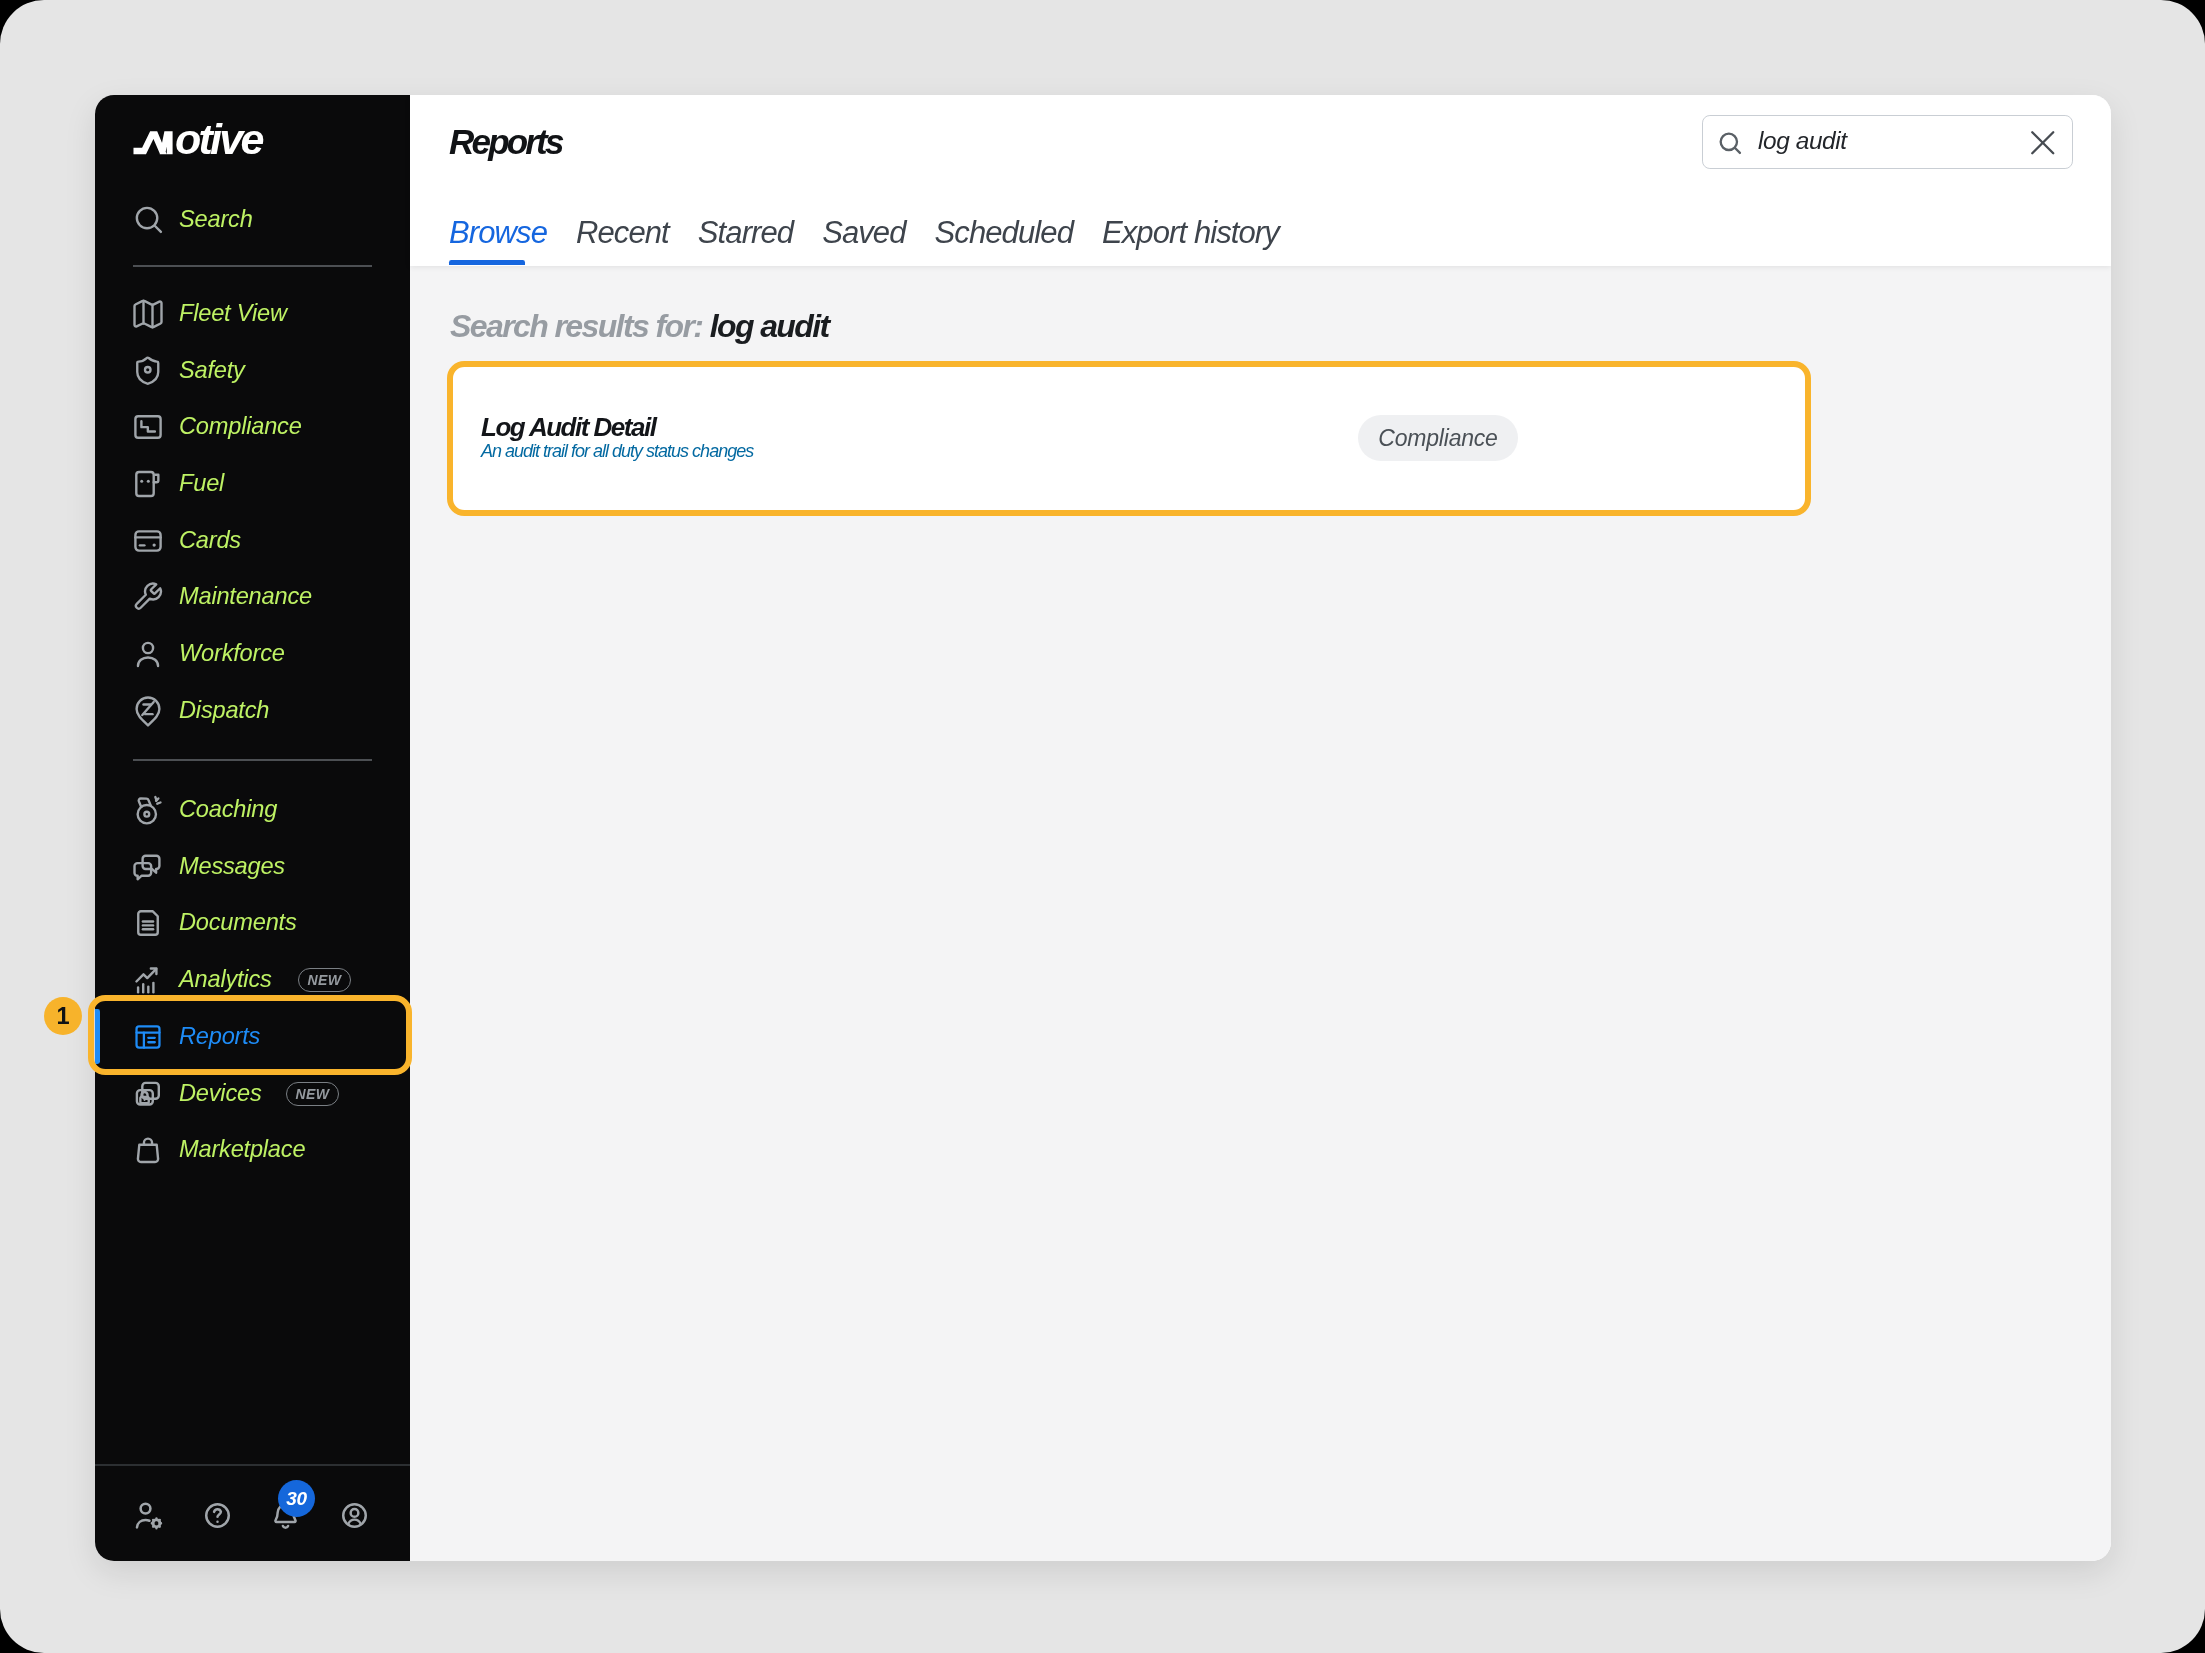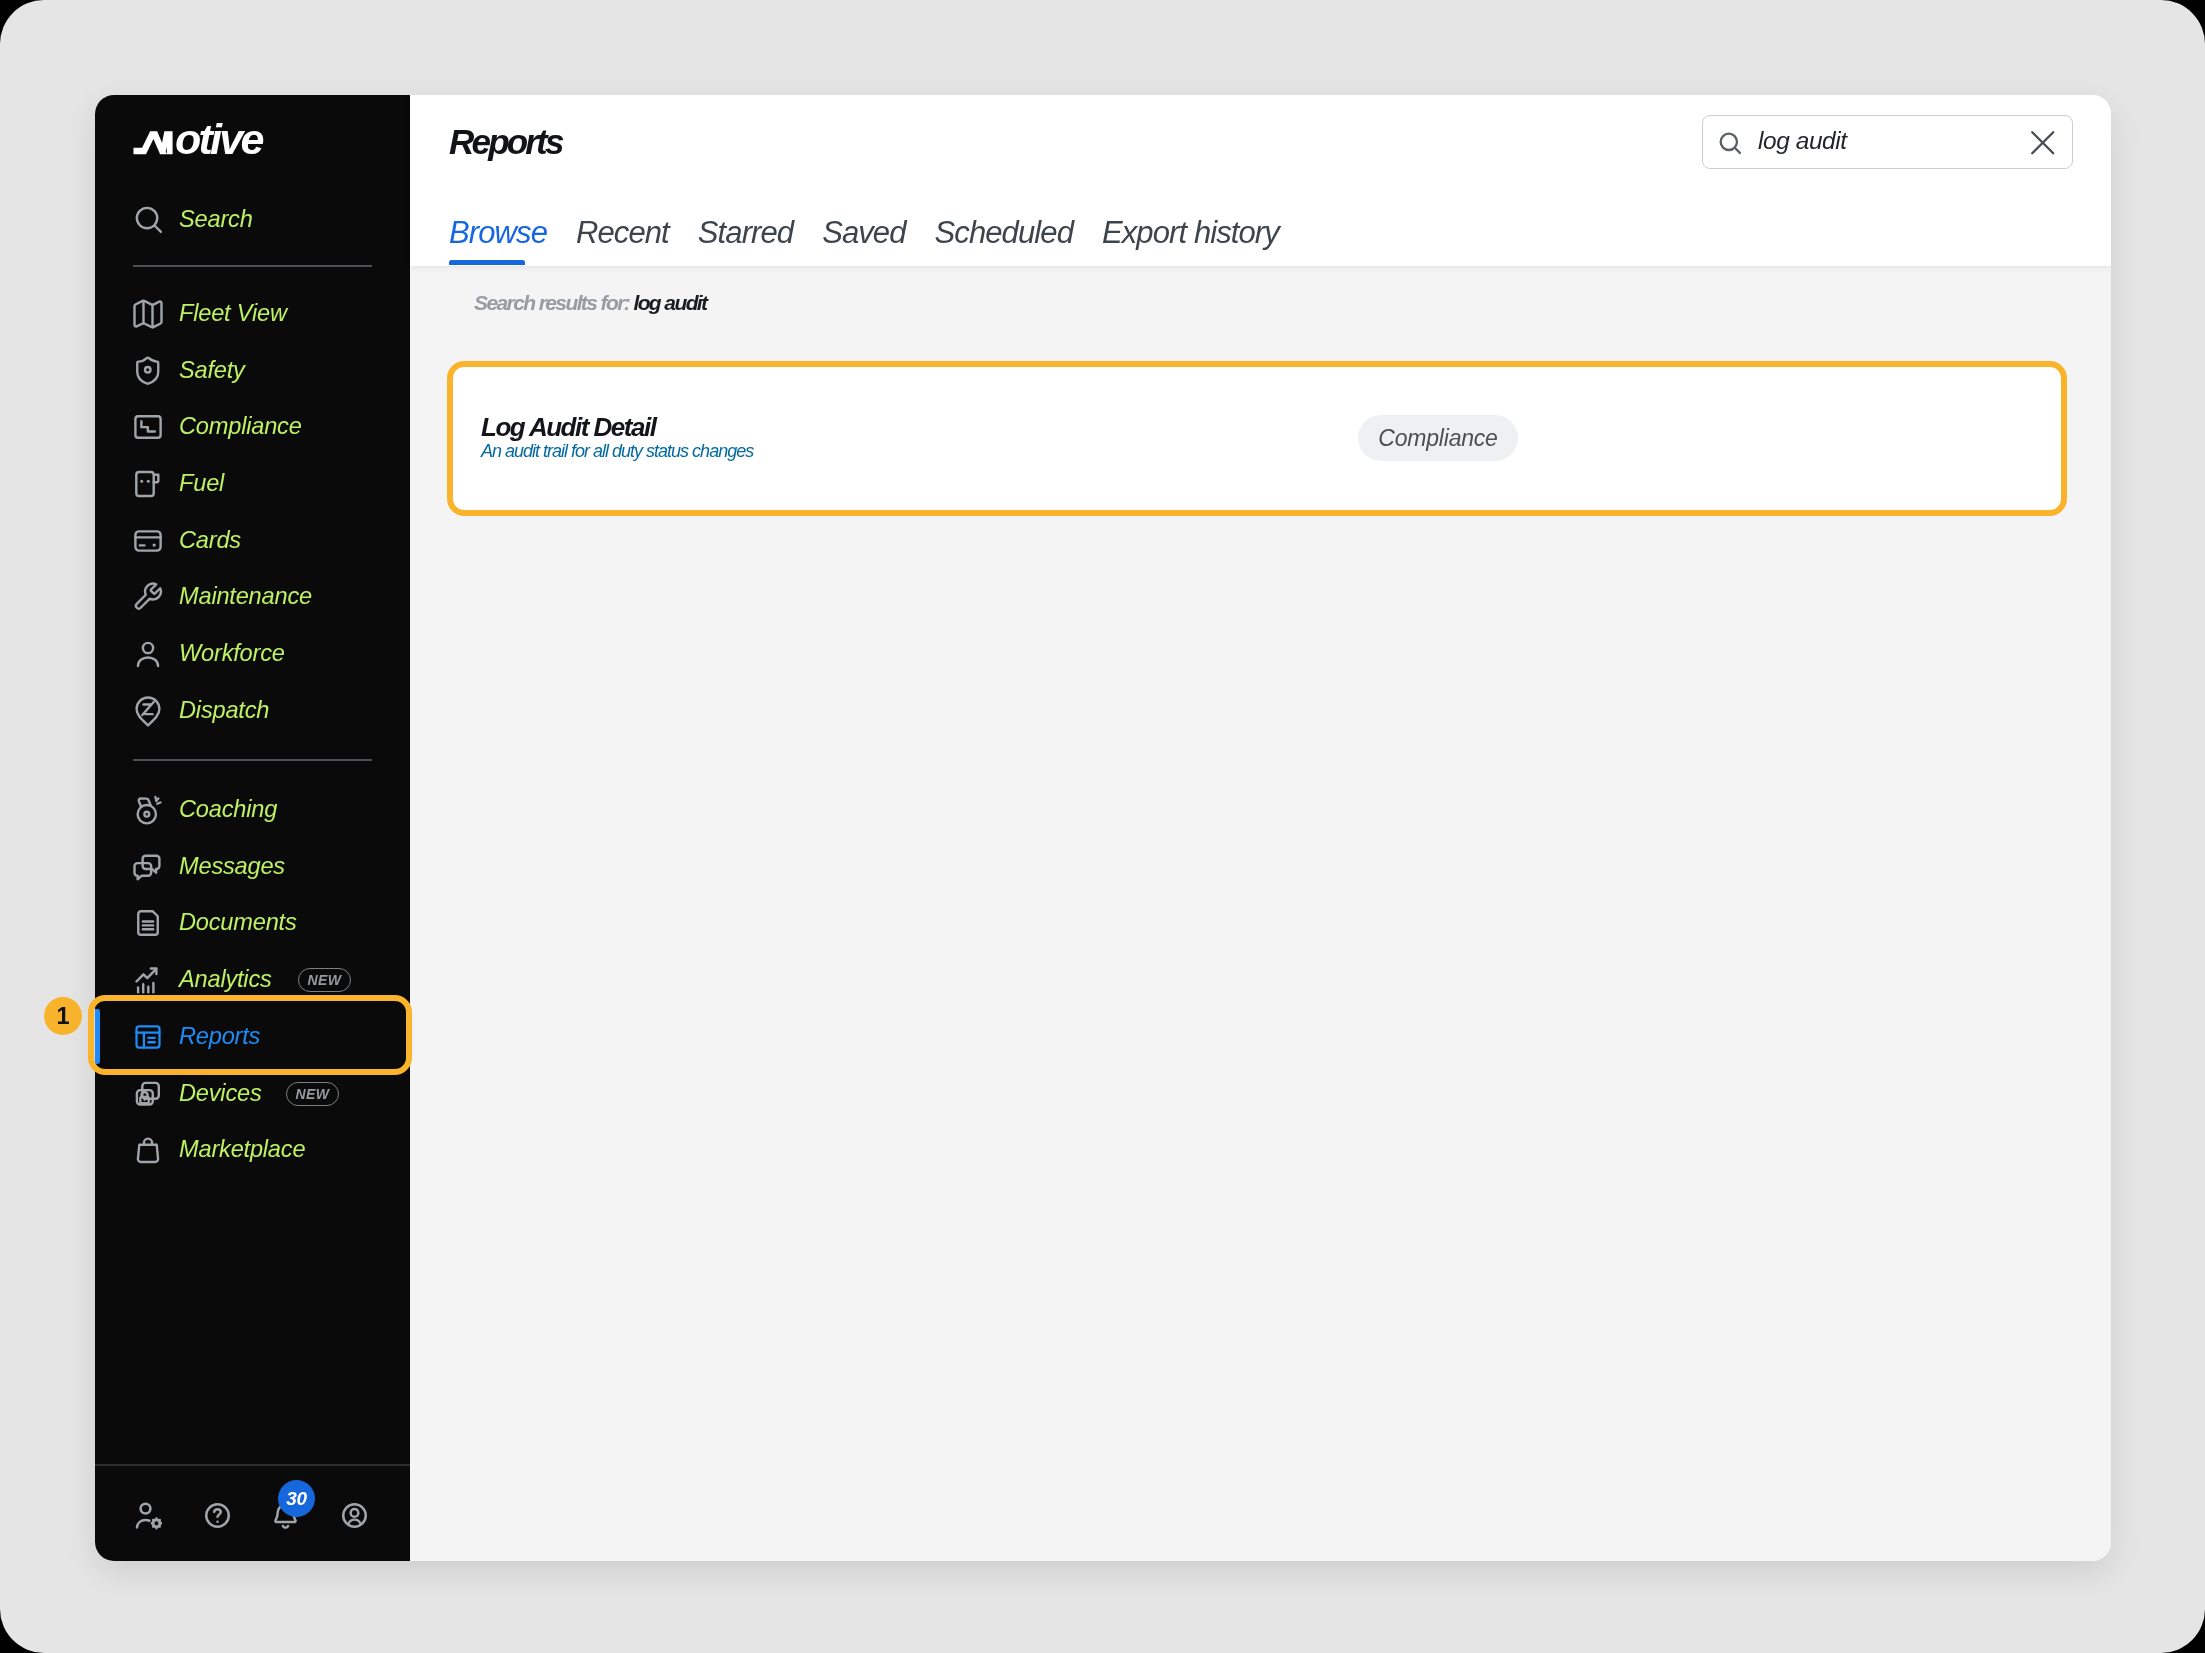--- a/index.html
+++ b/index.html
@@ -20,23 +20,23 @@
   .bicon { position:absolute; width:33px; height:33px; display:flex; align-items:center; justify-content:center; }
   .badge40 { position:absolute; left:183px; top:1385px; width:37px; height:37px; border-radius:50%; background:#1567DB; color:#fff; font-size:19px; font-weight:bold; display:flex; align-items:center; justify-content:center; letter-spacing:-0.4px; }
   .main { position:absolute; left:315px; top:0; right:0; height:100%; background:#F4F4F5; }
   .header { position:absolute; left:0; top:0; width:100%; height:171px; background:#fff; box-shadow:0 2.4px 5.5px rgba(0,0,0,.08); z-index:2; }
   .h1 { position:absolute; left:39px; top:27px; font-size:35px; font-weight:bold; letter-spacing:-2.8px; color:#111316; }
   .sbox { position:absolute; left:1292px; top:19.7px; width:371px; height:54px; border:1.6px solid #C9CED4; border-radius:7.9px; background:#fff; }
   .sbox .q { position:absolute; left:55px; top:11.8px; font-size:24.4px; letter-spacing:-0.4px; color:#23262B; }
   .tabs { position:absolute; left:39px; top:120px; display:flex; gap:29px; font-size:31px; letter-spacing:-0.9px; color:#3E444C; }
   .tabs .on { color:#1566DF; }
   .underline { position:absolute; left:39px; top:165px; width:76px; height:4.7px; background:#1566DF; border-radius:2.4px 2.4px 0 0; }
-  .results { position:absolute; left:40px; top:196px; font-size:21px; font-weight:bold; letter-spacing:-1.6px; color:#979CA2;margin-left:24px; }
+  .results { position:absolute; left:40px; top:213px; font-size:32px; font-weight:bold; letter-spacing:-1.6px; color:#979CA2; }
   .results b { color:#1A1D20; }
-  .rescard { position:absolute; left:37px; top:266px; width:1620px; height:155px; background:#fff; border:6.3px solid #F9B42C; border-radius:17.3px; }
+  .rescard { position:absolute; left:37px; top:266px; width:1364px; height:155px; background:#fff; border:6.3px solid #F9B42C; border-radius:17.3px; }
   .rescard .t1 { position:absolute; left:28px; top:45px; font-size:26px; font-weight:bold; letter-spacing:-1.5px; color:#131519; }
   .rescard .t2 { position:absolute; left:28px; top:74px; font-size:18px; letter-spacing:-1px; color:#0369a1; }
   .pill { position:absolute; left:905px; top:48px; width:160px; height:46px; border-radius:23.6px; background:#EFF0F2; color:#4A5056; font-size:23px; letter-spacing:-0.2px; display:flex; align-items:center; justify-content:center; }
   .ring { will-change:transform; position:absolute; left:88px; top:995px; width:324px; height:80px; border:6.3px solid #F9B42C; border-radius:17.3px; z-index:10; }
   .b1 { will-change:transform; position:absolute; left:44px; top:997px; width:38px; height:38px; border-radius:50%; background:#F7B32B; color:#101214; font-size:23.6px; font-weight:bold; display:flex; align-items:center; justify-content:center; z-index:10; }
   svg.i { stroke:#A0A5AA; fill:none; stroke-width:1.6; stroke-linecap:round; stroke-linejoin:round; }
   svg.ib { stroke:#1E8CF7; fill:none; stroke-width:1.6; stroke-linecap:round; stroke-linejoin:round; }
 </style>
 </head>
 <body>

